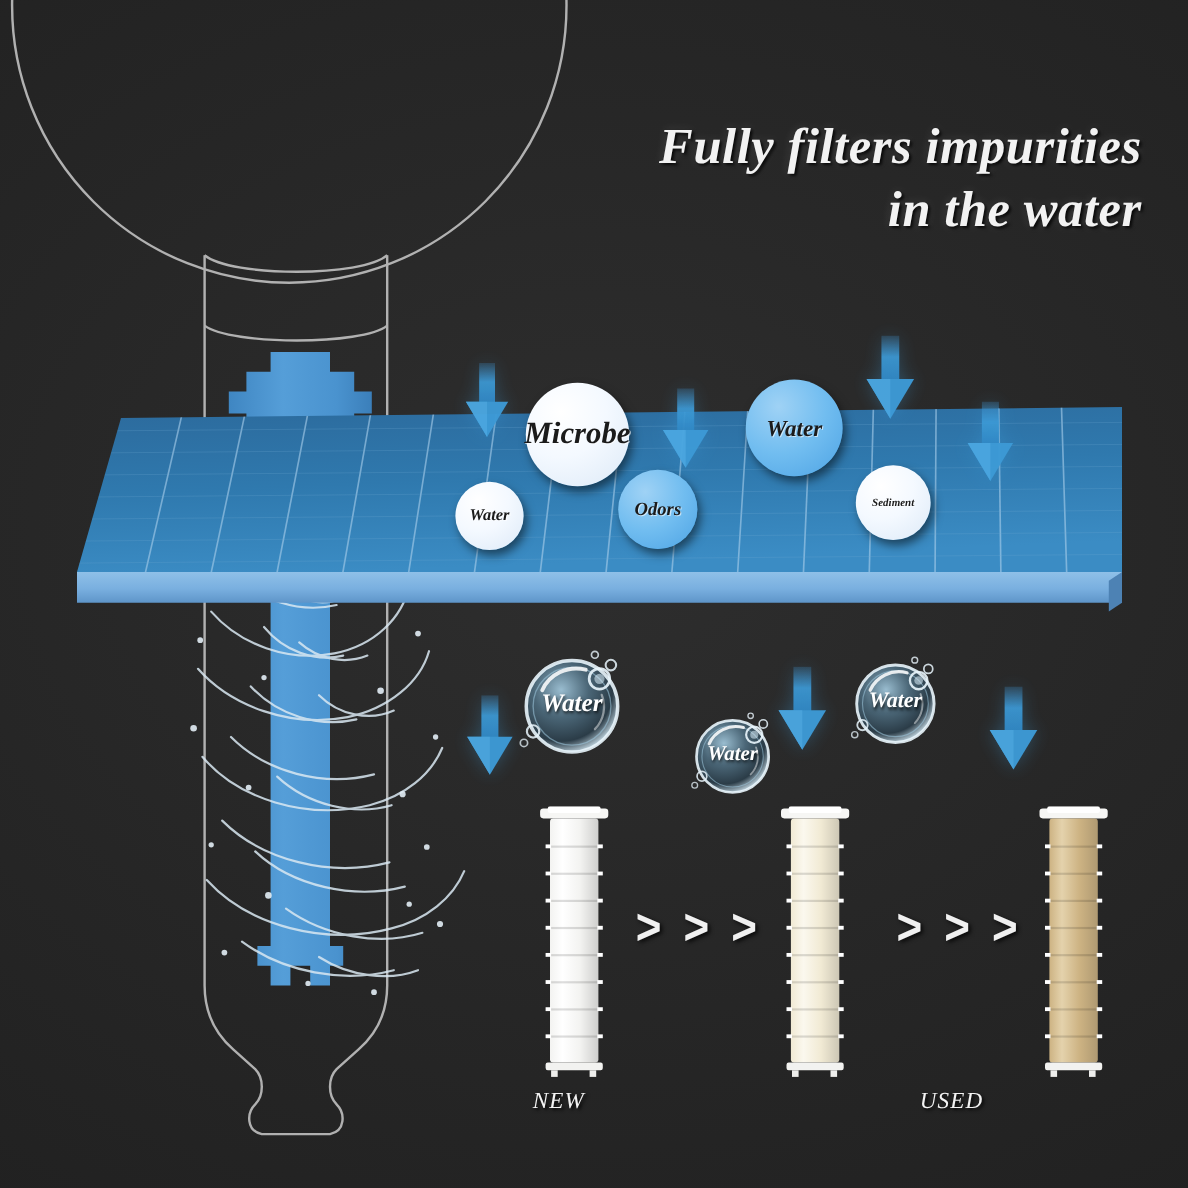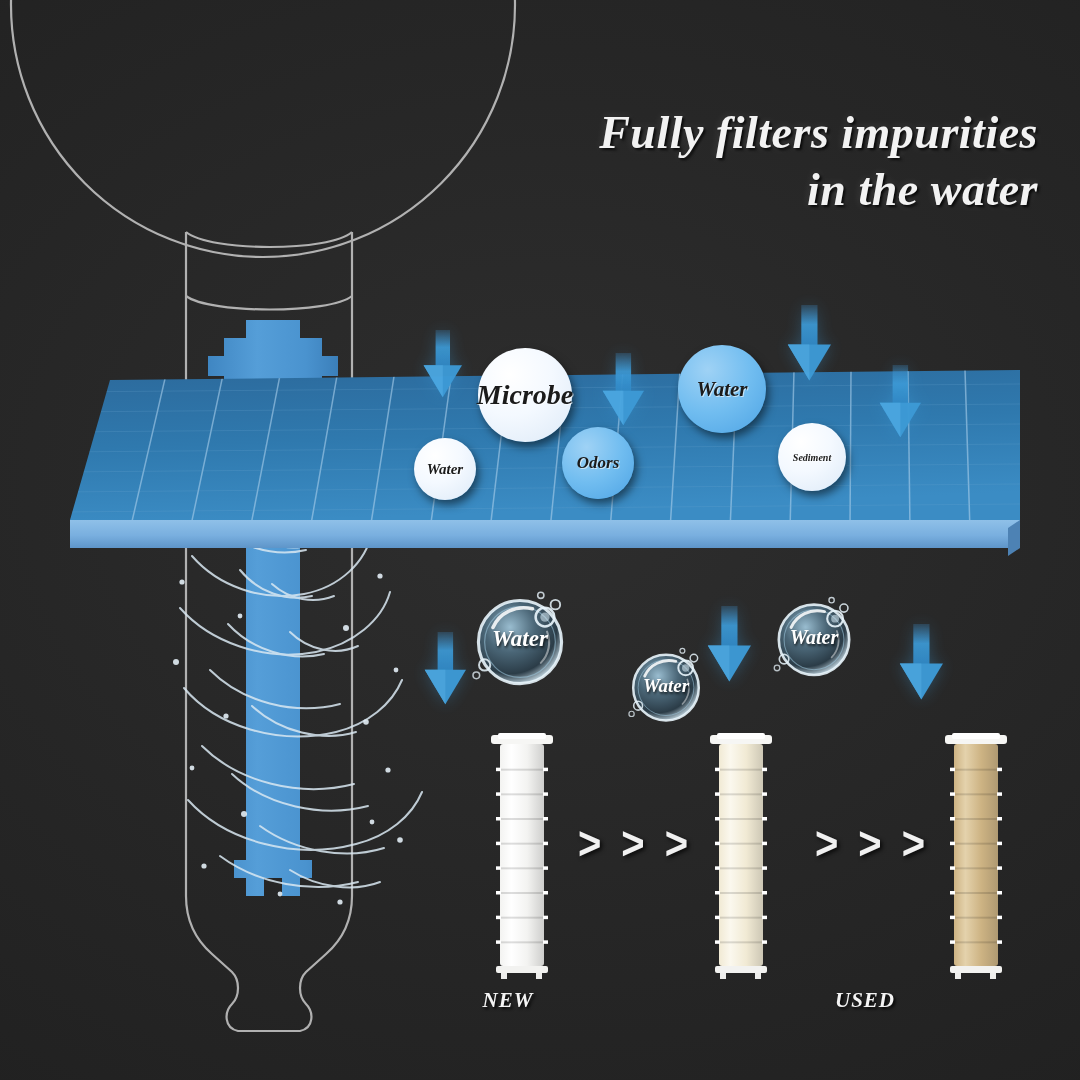--- a/index.html
+++ b/index.html
@@ -58,21 +58,21 @@
     font-family:"Liberation Serif",serif;
     font-style:italic;font-weight:bold;color:#ffffff;
     text-shadow:1px 2px 3px rgba(0,0,0,.8);
     pointer-events:none;
   }
   
   .cart{position:absolute;}
   .cart-label{
     position:absolute;text-align:center;
     font-family:"Liberation Serif",serif;
-    font-style:italic;font-weight:bold;
+    font-style:italic;font-weight:normal;
     font-size:21px;color:#f4f4f4;letter-spacing:1px;
     text-shadow:2px 2px 3px rgba(0,0,0,.85);
   }
   .chev{
     position:absolute;
     display:flex;gap:20px;align-items:center;
     font-family:"Liberation Sans",sans-serif;
     font-size:40px;font-weight:bold;color:#f0f0f0;
     text-shadow:2px 2px 4px rgba(0,0,0,.8);
     line-height:1;

